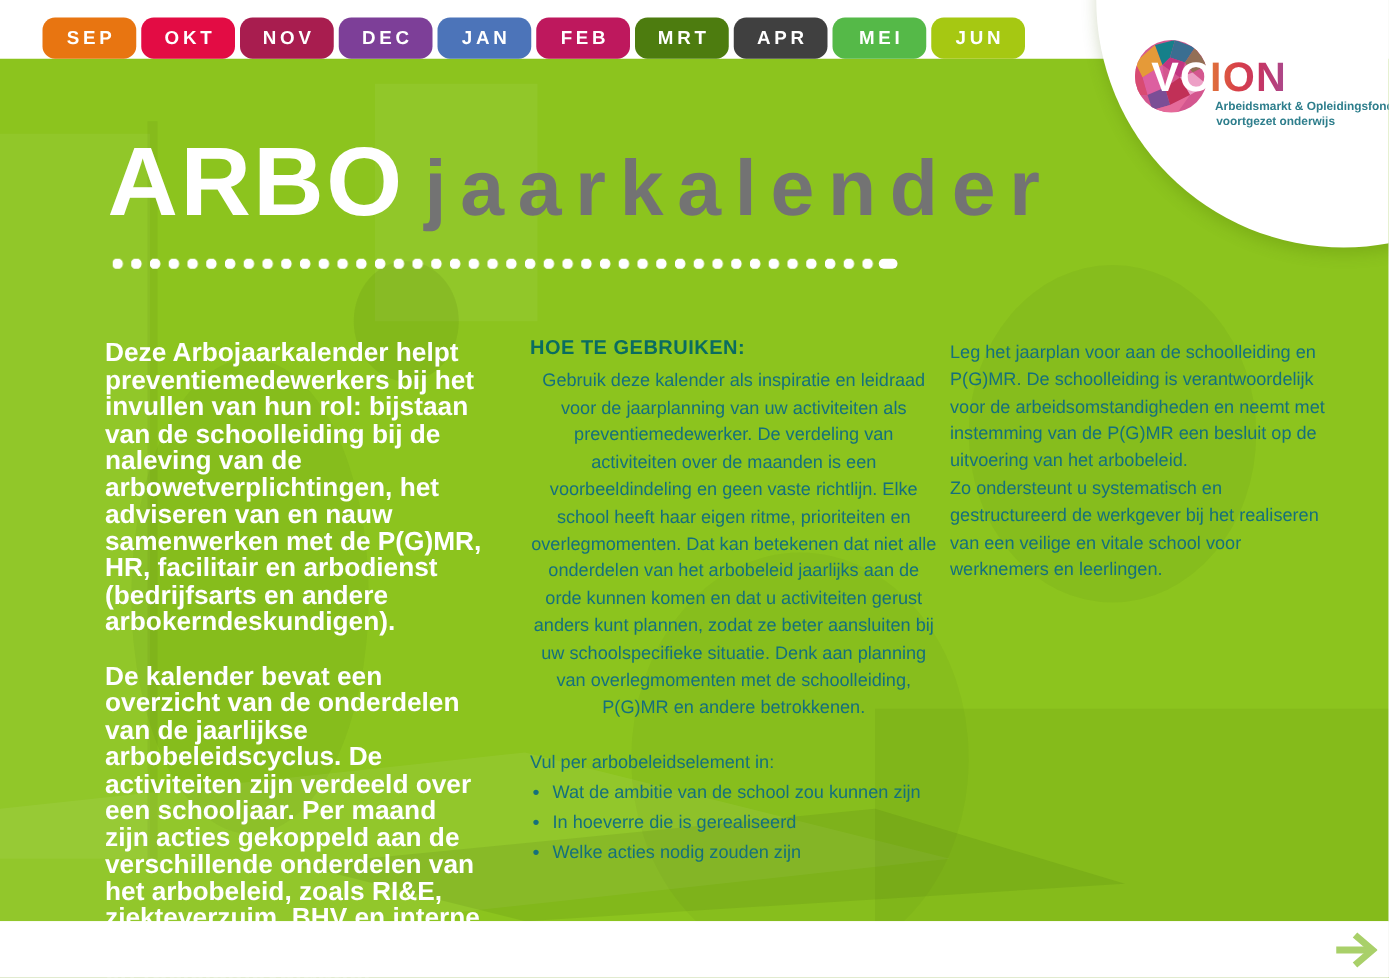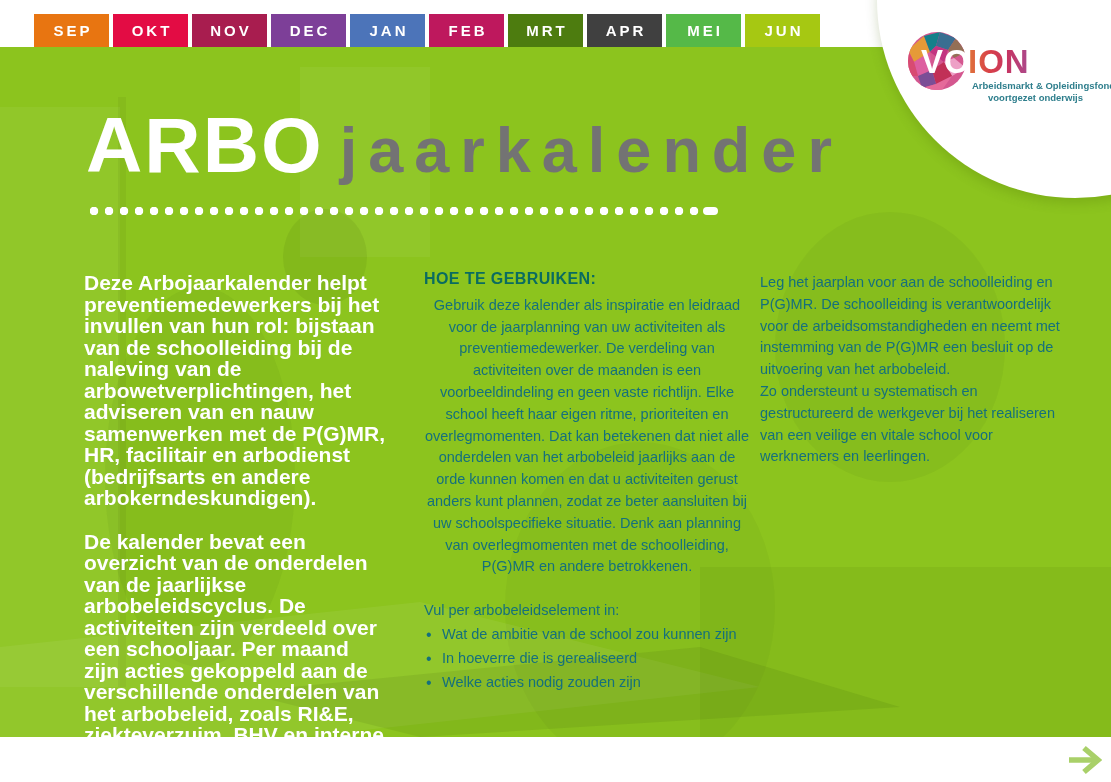--- a/index.html
+++ b/index.html
@@ -7,21 +7,21 @@
     position:relative; width:1111px; height:782px; background:#ffffff;
     overflow:hidden; font-family:"Liberation Sans", sans-serif;
     -webkit-font-smoothing:antialiased;
   }
 
   
   .tabbar { position:absolute; left:34px; top:14px; display:flex; gap:4px; z-index:6; }
   .tab {
     width:75px; height:33px; display:flex; align-items:center; justify-content:center;
     color:#fff; font-weight:700; font-size:15px; letter-spacing:3px; text-indent:3px;
-    cursor:pointer; user-select:none;
+    cursor:pointer; user-select:none;border-radius:10px;
   }
 
   
   .main { position:absolute; left:0; top:47px; width:1111px; height:690px; background:#8cc41e; }
   .photo-overlay { position:absolute; left:0; top:0; width:1111px; height:690px; }
 
   
   .corner-circle {
     position:absolute; left:877px; top:-198px; width:396px; height:396px;
     border-radius:50%; background:#ffffff; z-index:4;
@@ -33,21 +33,21 @@
     position:absolute; left:13px; top:13px; font-size:33px; font-weight:700;
     letter-spacing:1px; color:#ffffff; line-height:33px;
   }
   .logo-ion {
     position:absolute; left:60px; top:13px; font-size:33px; font-weight:700;
     letter-spacing:1px; line-height:33px; color:#c43a62;
     background:linear-gradient(90deg,#e0743a 0%,#d84048 35%,#c53564 65%,#a94b90 100%);
     -webkit-background-clip:text; background-clip:text; -webkit-text-fill-color:transparent;
   }
   .logo-tag1 { position:absolute; left:64px; top:48px; font-size:9.5px; font-weight:700; color:#2e7e8c; white-space:nowrap; }
-  .logo-tag2 { position:absolute; left:80px; top:60px; font-size:9.5px; font-weight:700; color:#2e7e8c; white-space:nowrap; }
+  .logo-tag2 { position:absolute; left:65px; top:60px; font-size:9.5px; font-weight:700; color:#2e7e8c; white-space:nowrap; }
 
   
   .title-row { position:absolute; left:86px; top:104px; display:flex; align-items:baseline; gap:16px; z-index:2; white-space:nowrap; }
   .title-main { font-size:78px; font-weight:800; color:#ffffff; letter-spacing:2px; line-height:82px; }
   .title-sub  { font-size:63px; font-weight:600; color:#737373; letter-spacing:11px; line-height:82px; }
   .dots-row {
     position:absolute; left:90px; top:207px; width:611px; height:8px; z-index:2;
     background-image:radial-gradient(circle at 4px 4px,#ffffff 4px,rgba(255,255,255,0) 4.6px);
     background-size:15px 8px; background-repeat:repeat-x;
   }

